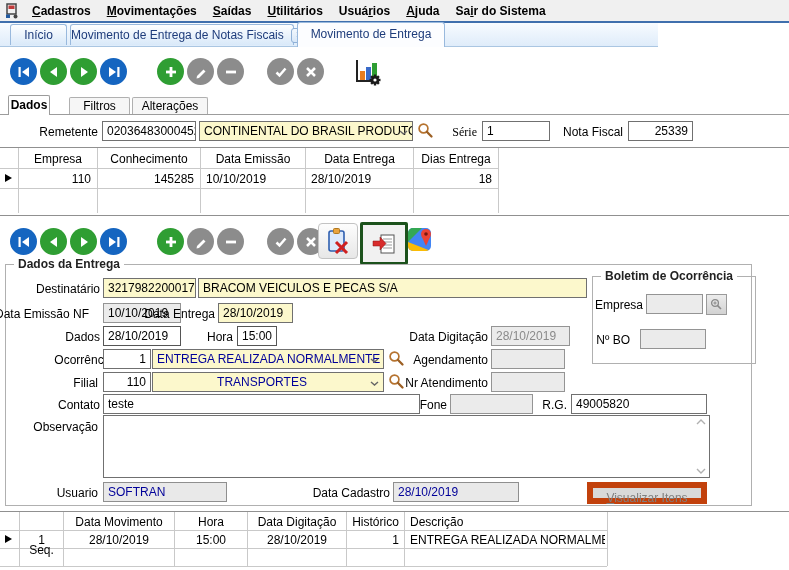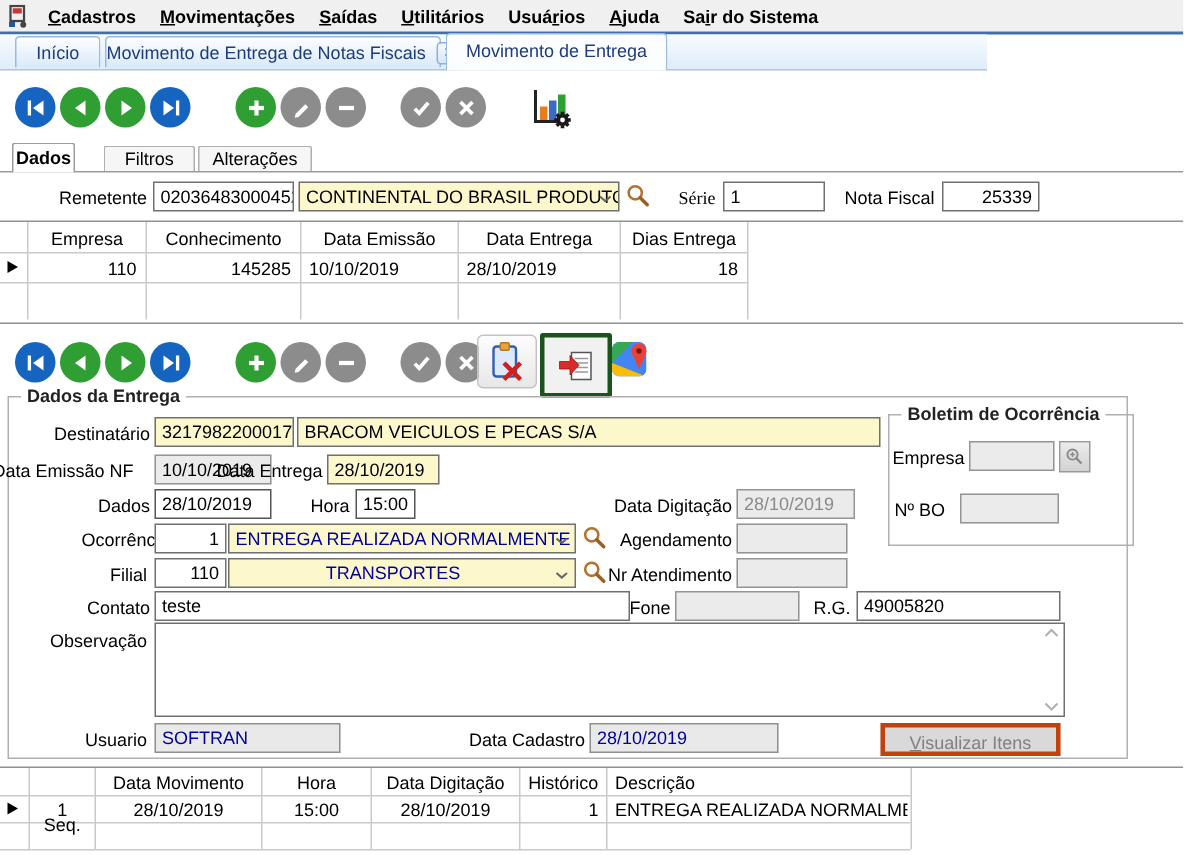--- a/index.html
+++ b/index.html
@@ -33,21 +33,21 @@
   .grayt{color:#8a8a8a;}
   .tr{text-align:right;} .tc{text-align:center;}
   .chev{position:absolute;right:4px;top:8px;}
   .groupbox{position:absolute;border:1px solid #b0b0b0;box-sizing:border-box;}
   .legend{position:absolute;top:-8px;left:8px;background:#fff;padding:0 4px;font-weight:bold;color:#222;font-size:12px;white-space:nowrap;}
   
   .gline{position:absolute;background:#c9c9c9;}
   .gborder{position:absolute;background:#909090;}
   .gcell{position:absolute;font-size:12px;line-height:18px;white-space:nowrap;overflow:hidden;}
   .marker{position:absolute;width:0;height:0;border-left:7px solid #000;border-top:4.5px solid transparent;border-bottom:4.5px solid transparent;}
-  .btn-dis{position:absolute;box-sizing:border-box;background:#d9d9d9;border:3px solid #c2410c;color:#808080;text-align:center;font-size:12px;line-height:20px;}
+  .btn-dis{position:absolute;box-sizing:border-box;background:#d9d9d9;border:6px solid #c2410c;color:#808080;text-align:center;font-size:12px;line-height:20px;}
   .scroll-arrow{position:absolute;color:#b0b0b0;}
 </style>
 </head>
 <body>
 
 <div class="screen">
 
   <div class="menubar">
     <svg class="abs" style="left:4px;top:3px;" width="16" height="16" viewBox="0 0 16 16">
       <rect x="3" y="1" width="9" height="10" fill="none" stroke="#444" stroke-width="1.5"></rect>

